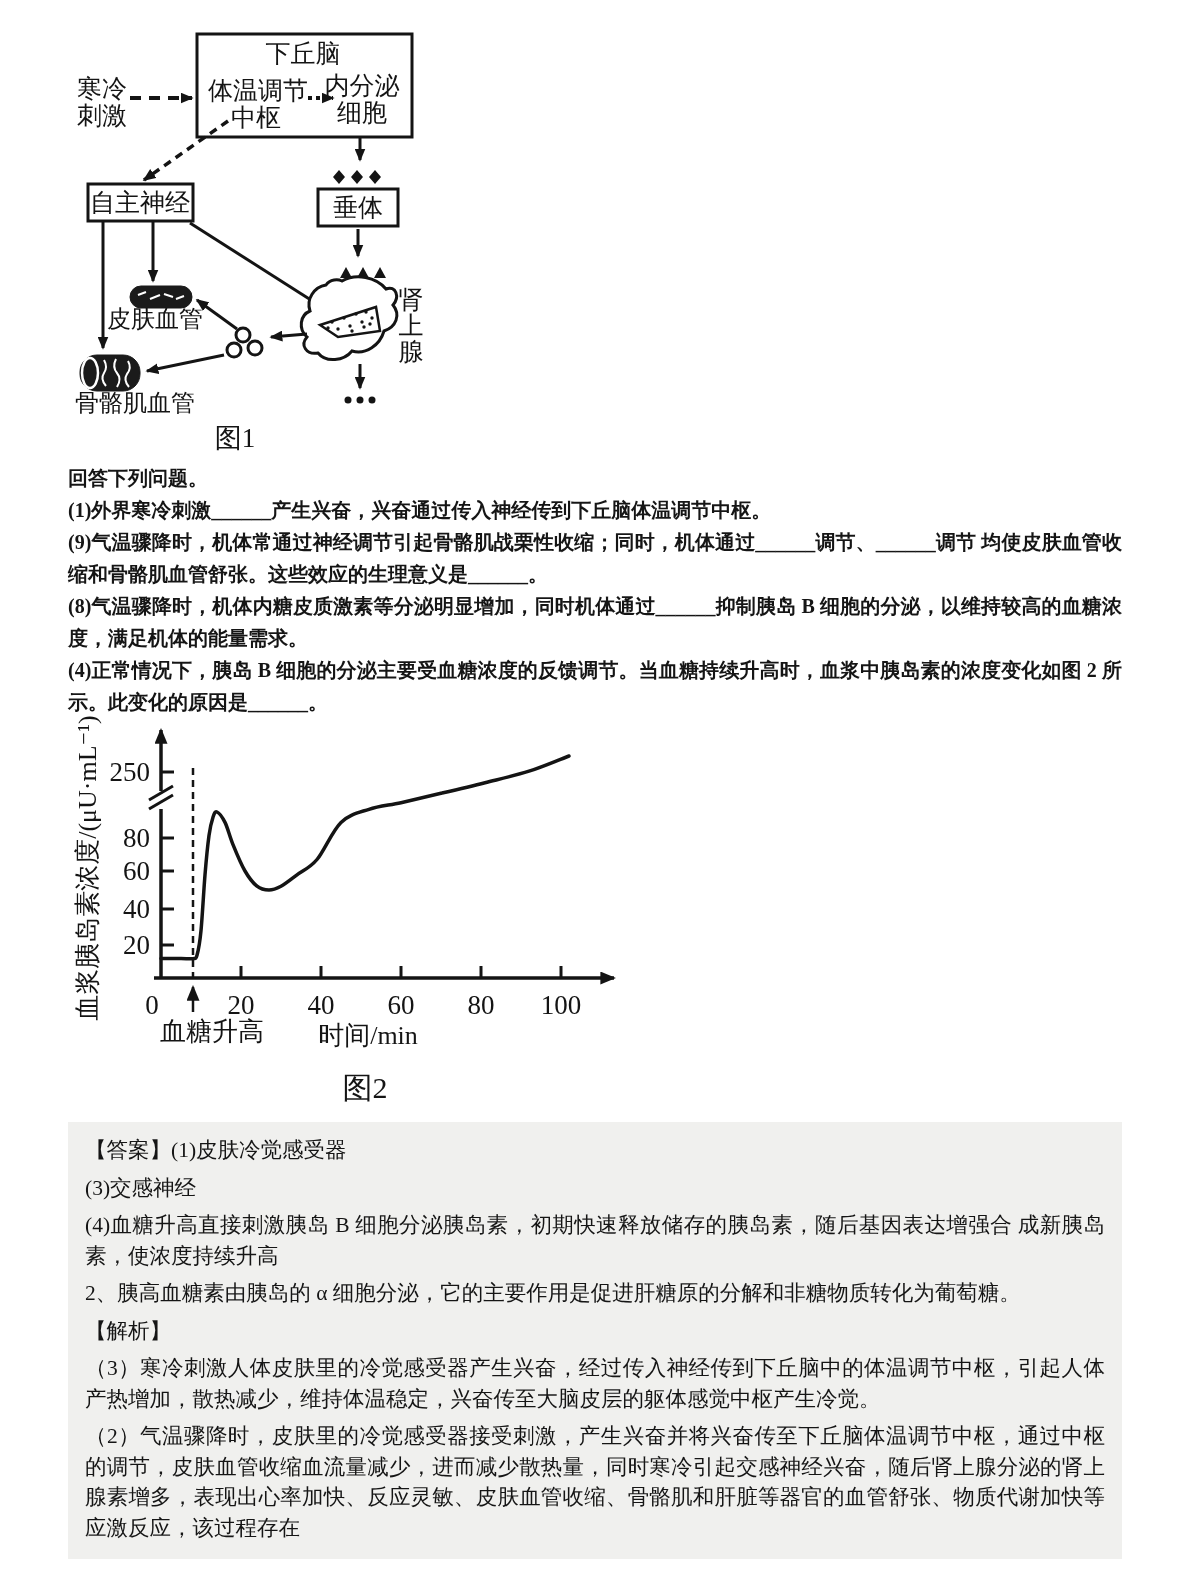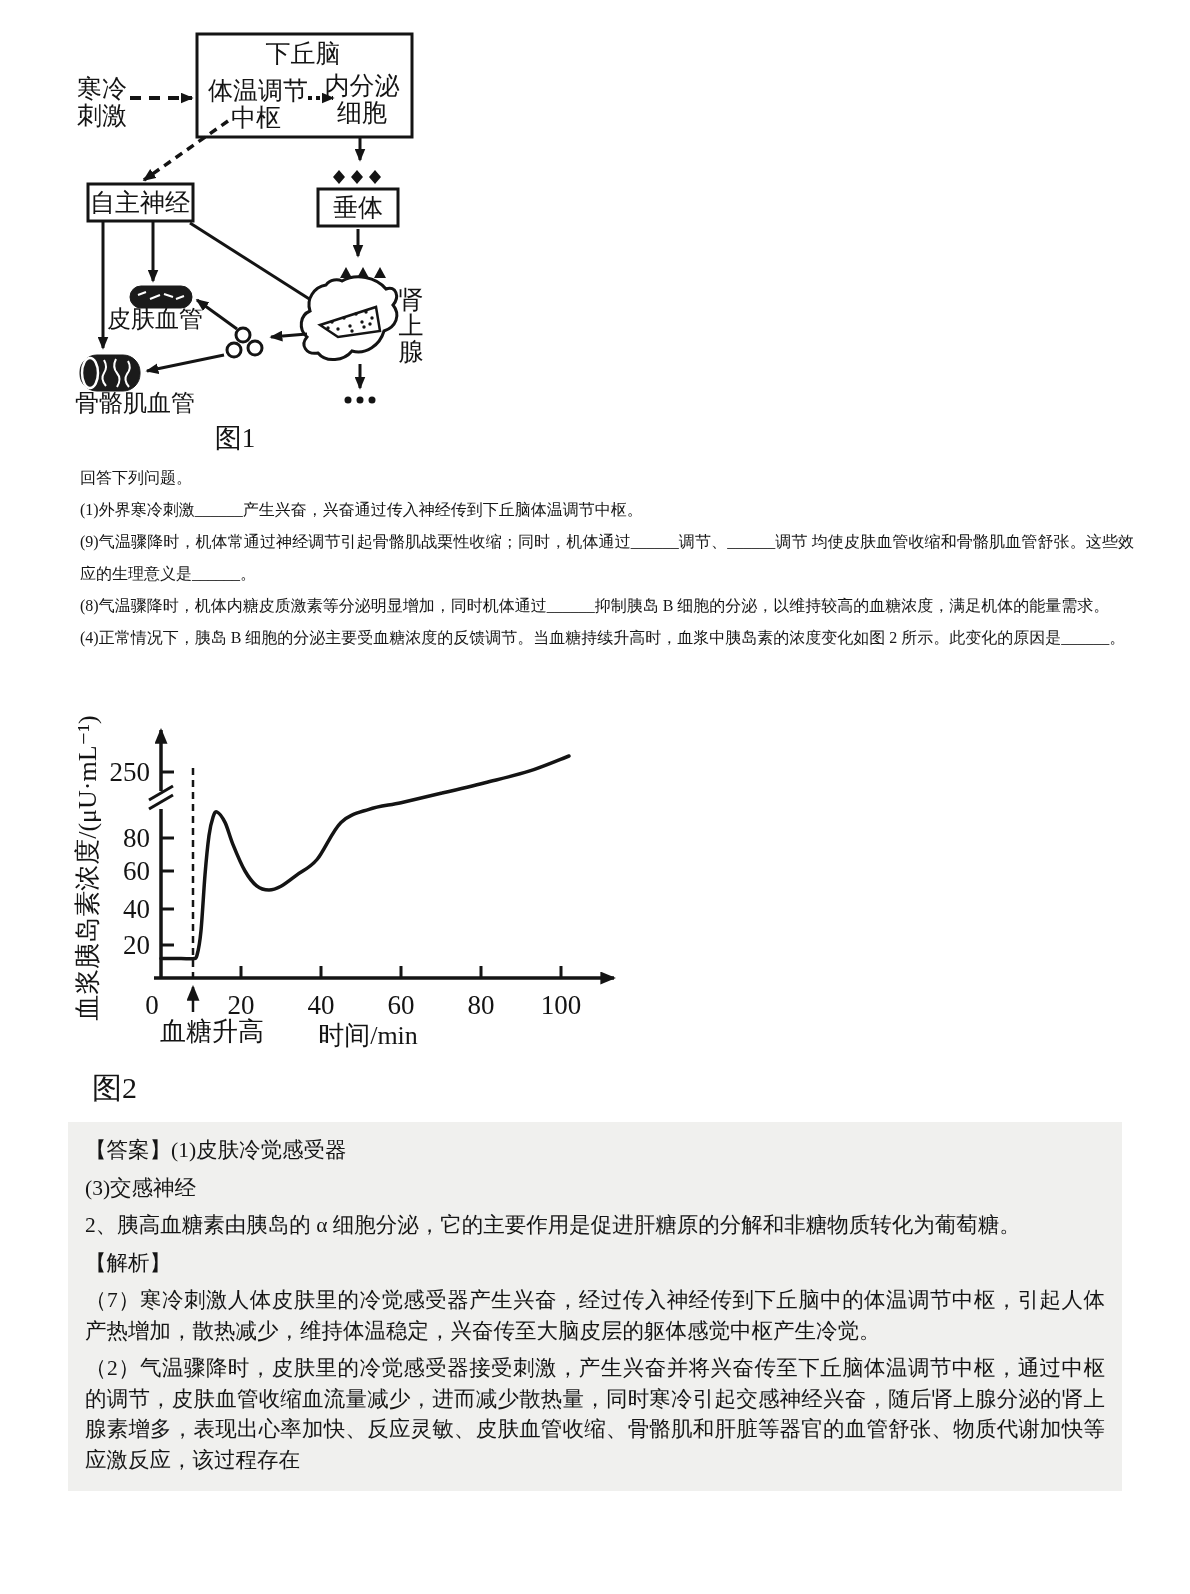--- a/index.html
+++ b/index.html
@@ -15,27 +15,27 @@
   .node-text { font-size:25px; text-anchor:middle; }
   .cap-text  { font-size:27px; text-anchor:middle; }
   .vessel-text { font-size:24px; text-anchor:middle; }
   .box { fill:none; stroke:#141414; stroke-width:3; }
   .ln  { stroke:#141414; fill:none; }
   .dark { fill:#1b1b1b; stroke:#1b1b1b; }
   .tick { stroke:#141414; stroke-width:3; }
   .tick-label { font-size:27px; }
   .axis-label { font-size:26px; text-anchor:middle; }
   .questions {
-    position:absolute; left:80px; top:462px; width:1054px;
-    font-size:16px; line-height:32px; text-align:justify;
+    position:absolute; left:68px; top:462px; width:1054px;
+    font-size:20px; line-height:32px; text-align:justify;font-weight:bold;
   }
   .questions p { margin:0; }
   .fig2-caption {
-    position:absolute; left:92px; top:1068px; width:530px;
-    font-size:30px; 
+    position:absolute; left:100px; top:1068px; width:530px;
+    font-size:30px; text-align:center;
   }
   .answer-block {
     position:absolute; left:68px; top:1122px; width:1054px;
     background:var(--answer-bg);
     padding:6px 10px 9px 10px;
     font-size:21.5px; line-height:30.5px; text-align:justify;
   }
   .answer-block p { margin:7px; white-space:pre-wrap; }
 </style>
 </head>
@@ -193,17 +193,18 @@
   <text class="axis-label" x="96" y="868" transform="rotate(-90 96 868)">血浆胰岛素浓度/(μU·mL⁻¹)</text>
   <text class="axis-label" x="368" y="1044">时间/min</text>
   <text class="axis-label" x="212" y="1040">血糖升高</text>
 </svg>
 
 <div class="fig2-caption">图2</div>
 
 <div class="answer-block">
   <p>【答案】(1)皮肤冷觉感受器</p>
   <p>(3)交感神经</p>
+  <p>(4)血糖升高直接刺激胰岛 B 细胞分泌胰岛素，初期快速释放储存的胰岛素，随后基因表达增强合 成新胰岛素，使浓度持续升高</p>
   <p>2、胰高血糖素由胰岛的 α 细胞分泌，它的主要作用是促进肝糖原的分解和非糖物质转化为葡萄糖。</p>
   <p>【解析】</p>
-  <p>（7）寒冷刺激人体皮肤里的冷觉感受器产生兴奋，经过传入神经传到下丘脑中的体温调节中枢，引起人体产热增加，散热减少，维持体温稳定，兴奋传至大脑皮层的躯体感觉中枢产生冷觉。</p>
+  <p>（3）寒冷刺激人体皮肤里的冷觉感受器产生兴奋，经过传入神经传到下丘脑中的体温调节中枢，引起人体产热增加，散热减少，维持体温稳定，兴奋传至大脑皮层的躯体感觉中枢产生冷觉。</p>
   <p>（2）气温骤降时，皮肤里的冷觉感受器接受刺激，产生兴奋并将兴奋传至下丘脑体温调节中枢，通过中枢的调节，皮肤血管收缩血流量减少，进而减少散热量，同时寒冷引起交感神经兴奋，随后肾上腺分泌的肾上腺素增多，表现出心率加快、反应灵敏、皮肤血管收缩、骨骼肌和肝脏等器官的血管舒张、物质代谢加快等应激反应，该过程存在</p>
 </div>
 
 </body></html>

